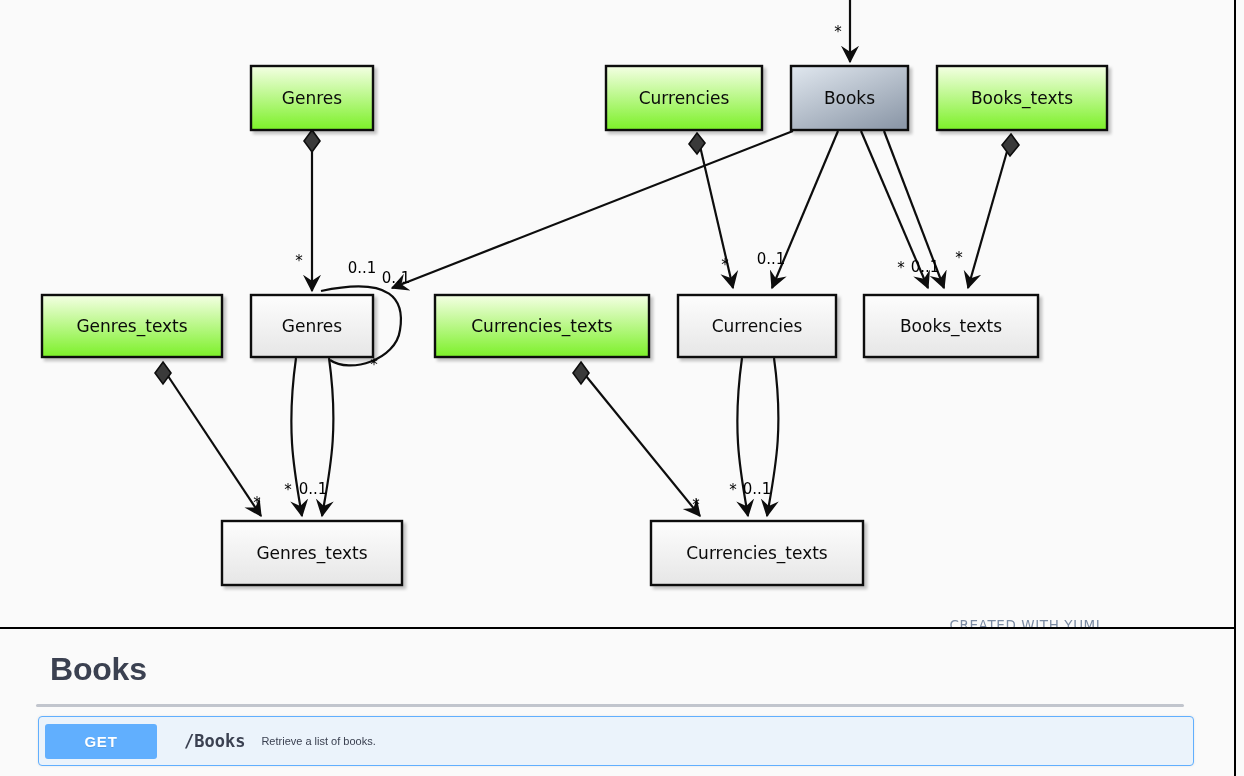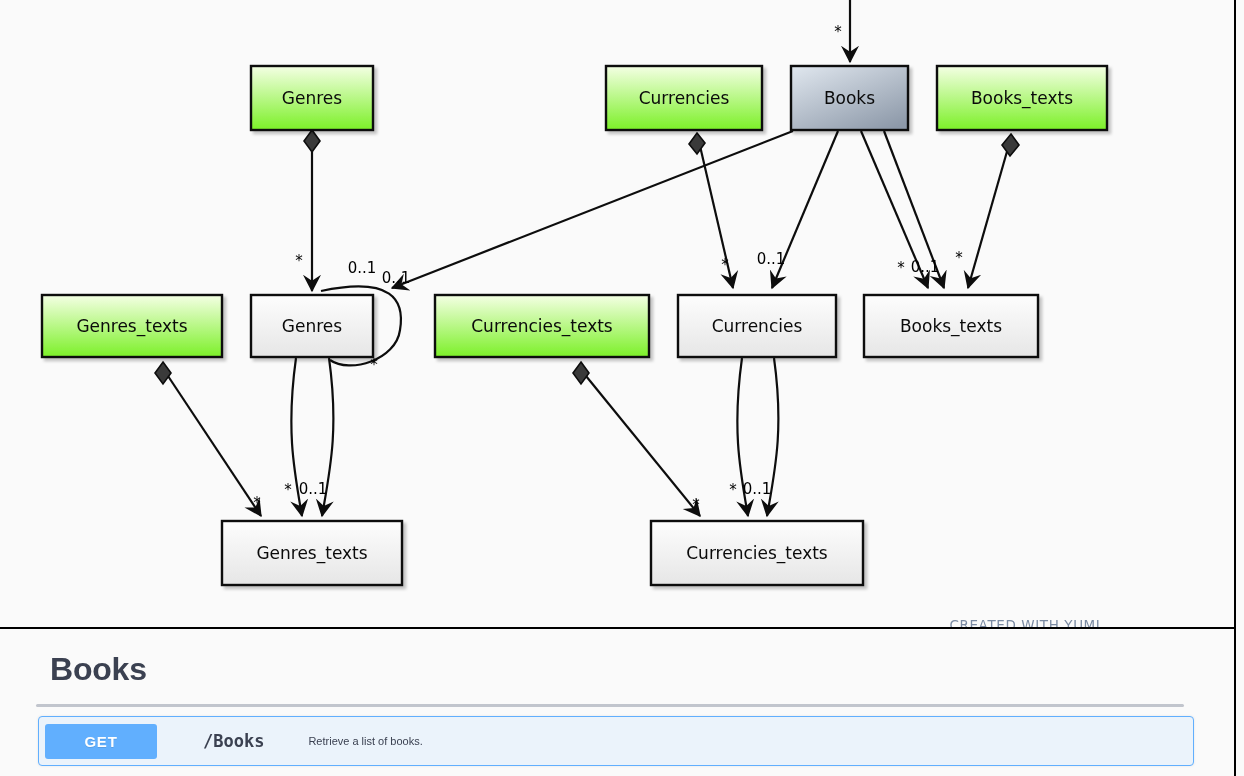--- a/index.html
+++ b/index.html
@@ -87,39 +87,38 @@
   }
   #opblock {
     margin: 9px 40px 0 38px;
     display: flex;
     align-items: center;
     background: #ebf3fb;
     border: 1px solid #61affe;
     border-radius: 4px;
     min-height: 48px;
     box-shadow: 0 0 3px rgba(0,0,0,0.08);
-    gap: 28px;
   }
   #op-method {
     flex: 0 0 auto;
     width: 112px;
     margin: 6px 0 6px 6px;
     padding: 9px 0;
     background: #61affe;
     color: #ffffff;
     font-family: "Liberation Sans", sans-serif;
     font-size: 15px;
     font-weight: bold;
     letter-spacing: 0.8px;
     text-align: center;
     border-radius: 3px;
     text-shadow: 0 1px 0 rgba(0,0,0,0.10);
   }
   #op-path {
-    margin-left: 18px;
+    margin-left: 27px;
     font-family: "DejaVu Sans Mono", "Liberation Mono", monospace;
     font-size: 17px;
     font-weight: bold;
     color: #3b4151;
     white-space: nowrap;
   }
   #op-summary {
     margin-left: 16px;
     font-family: "Liberation Sans", sans-serif;
     font-size: 11px;

